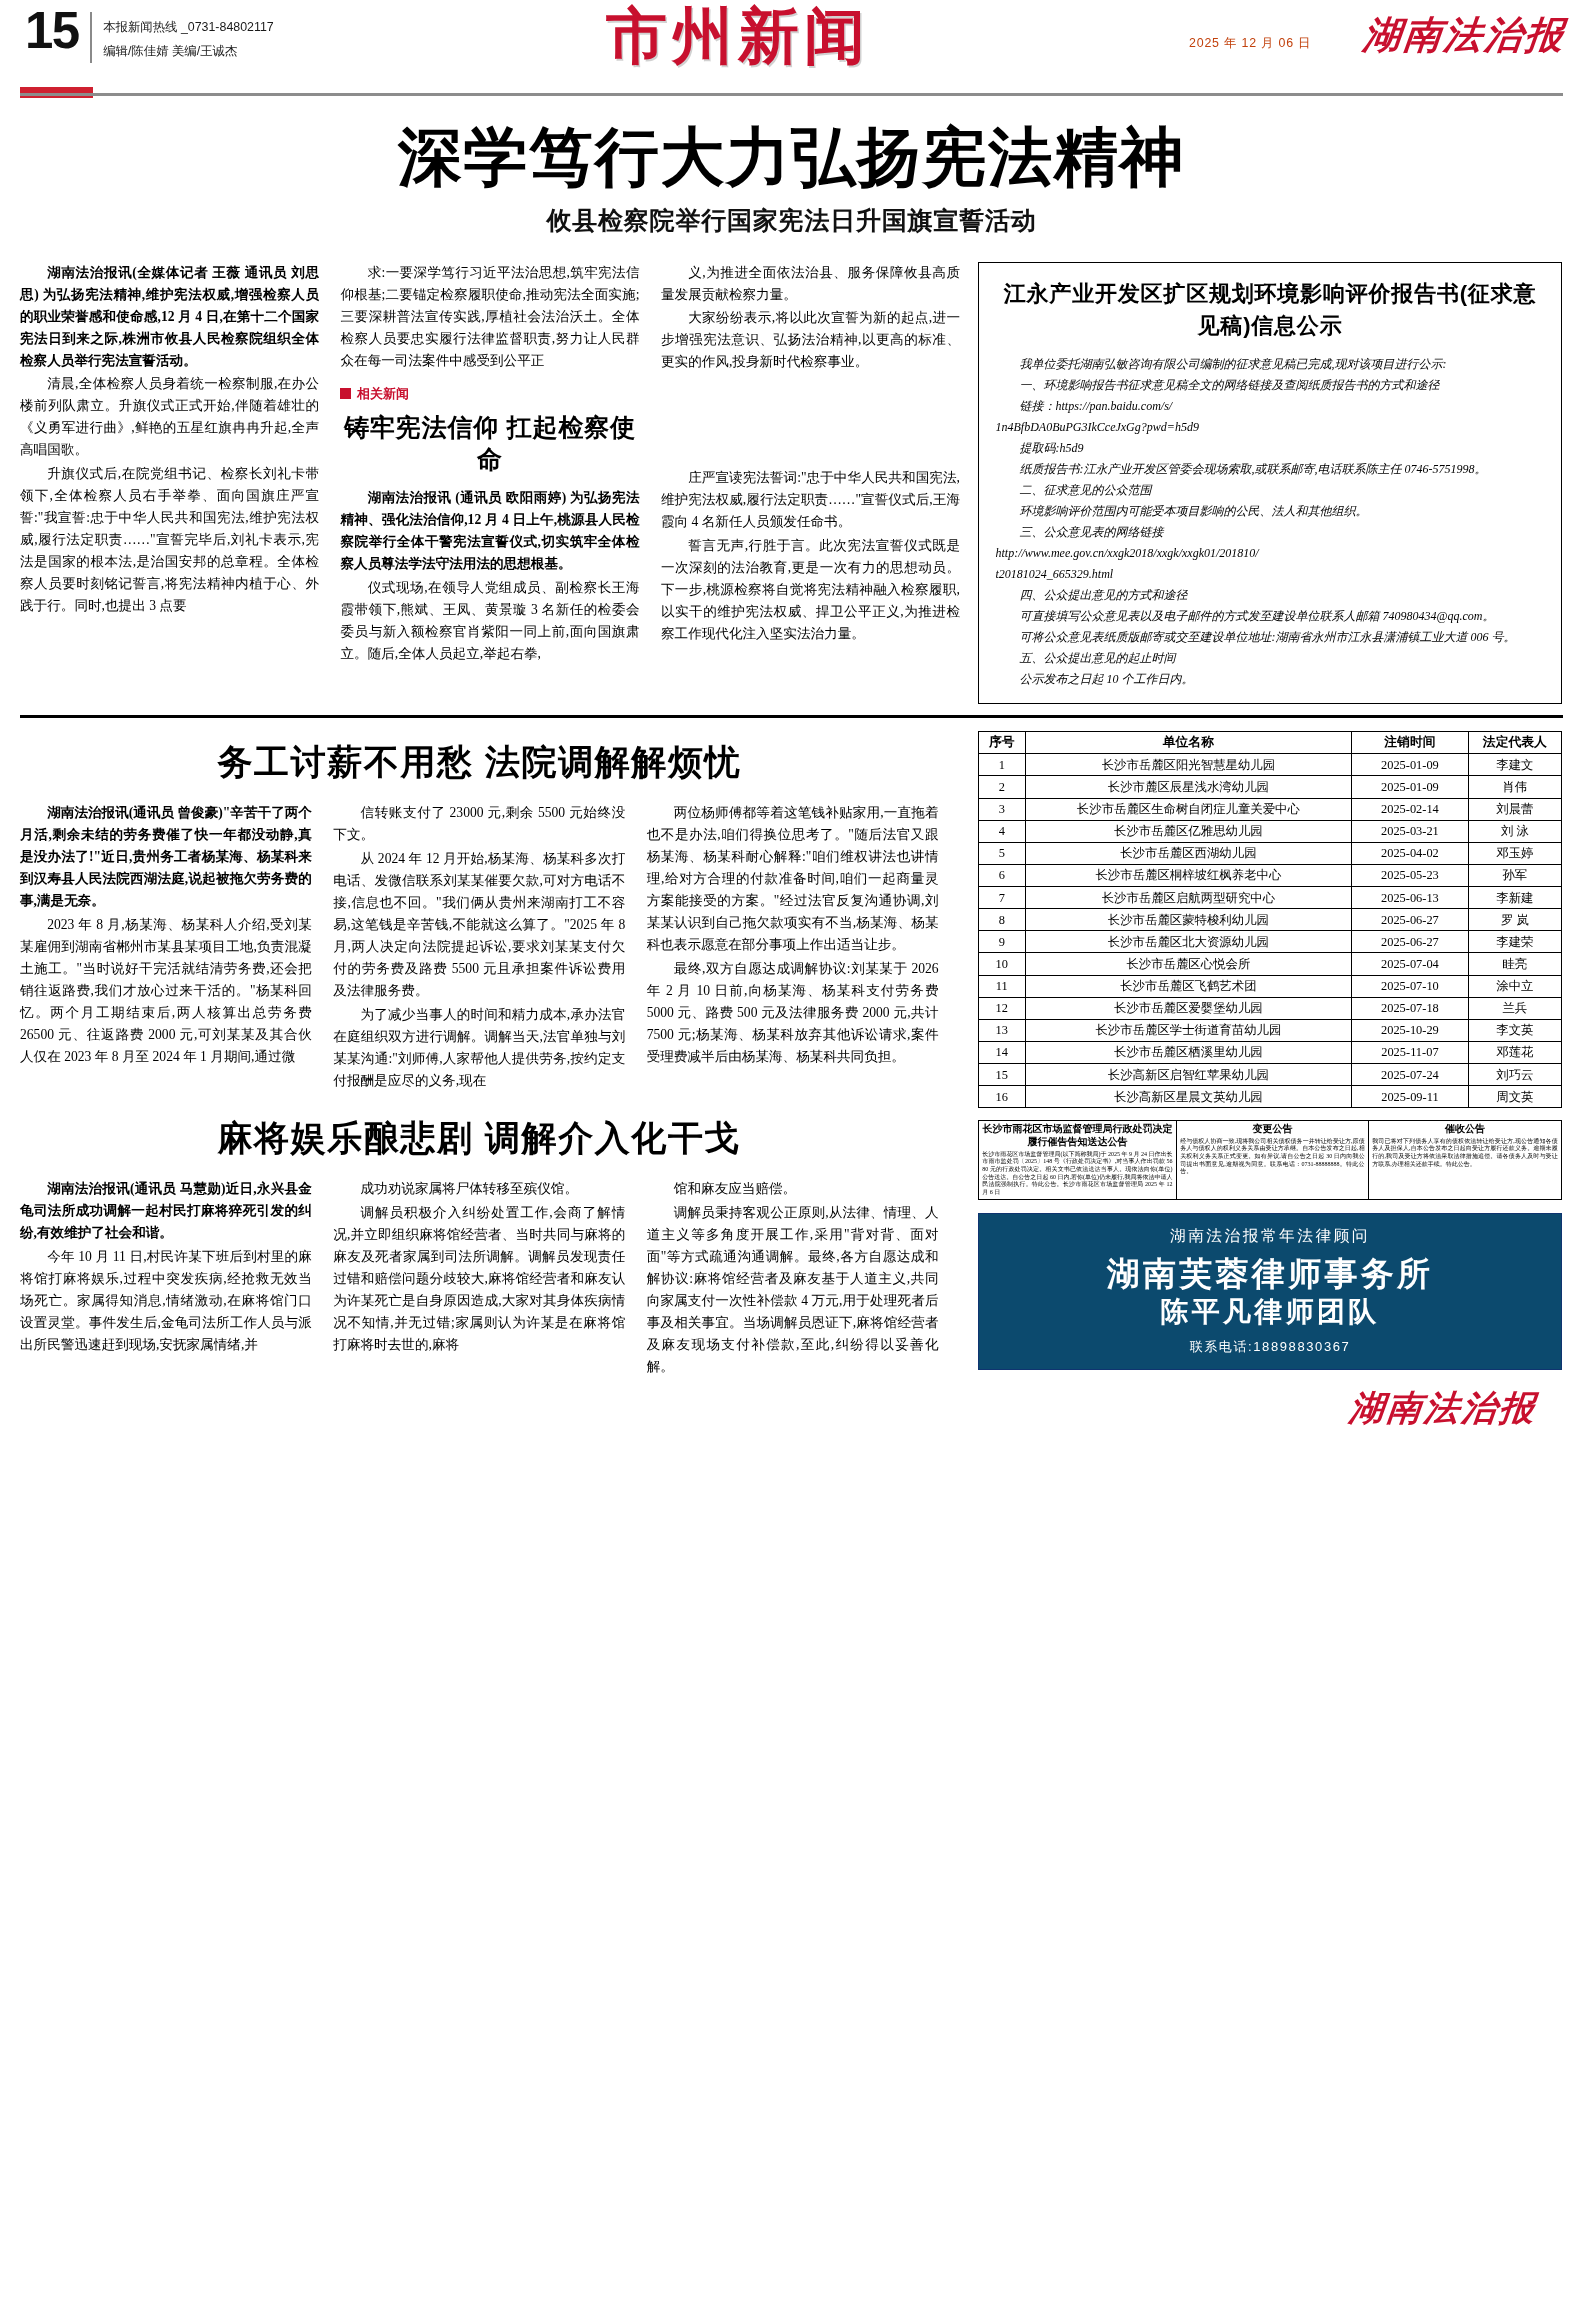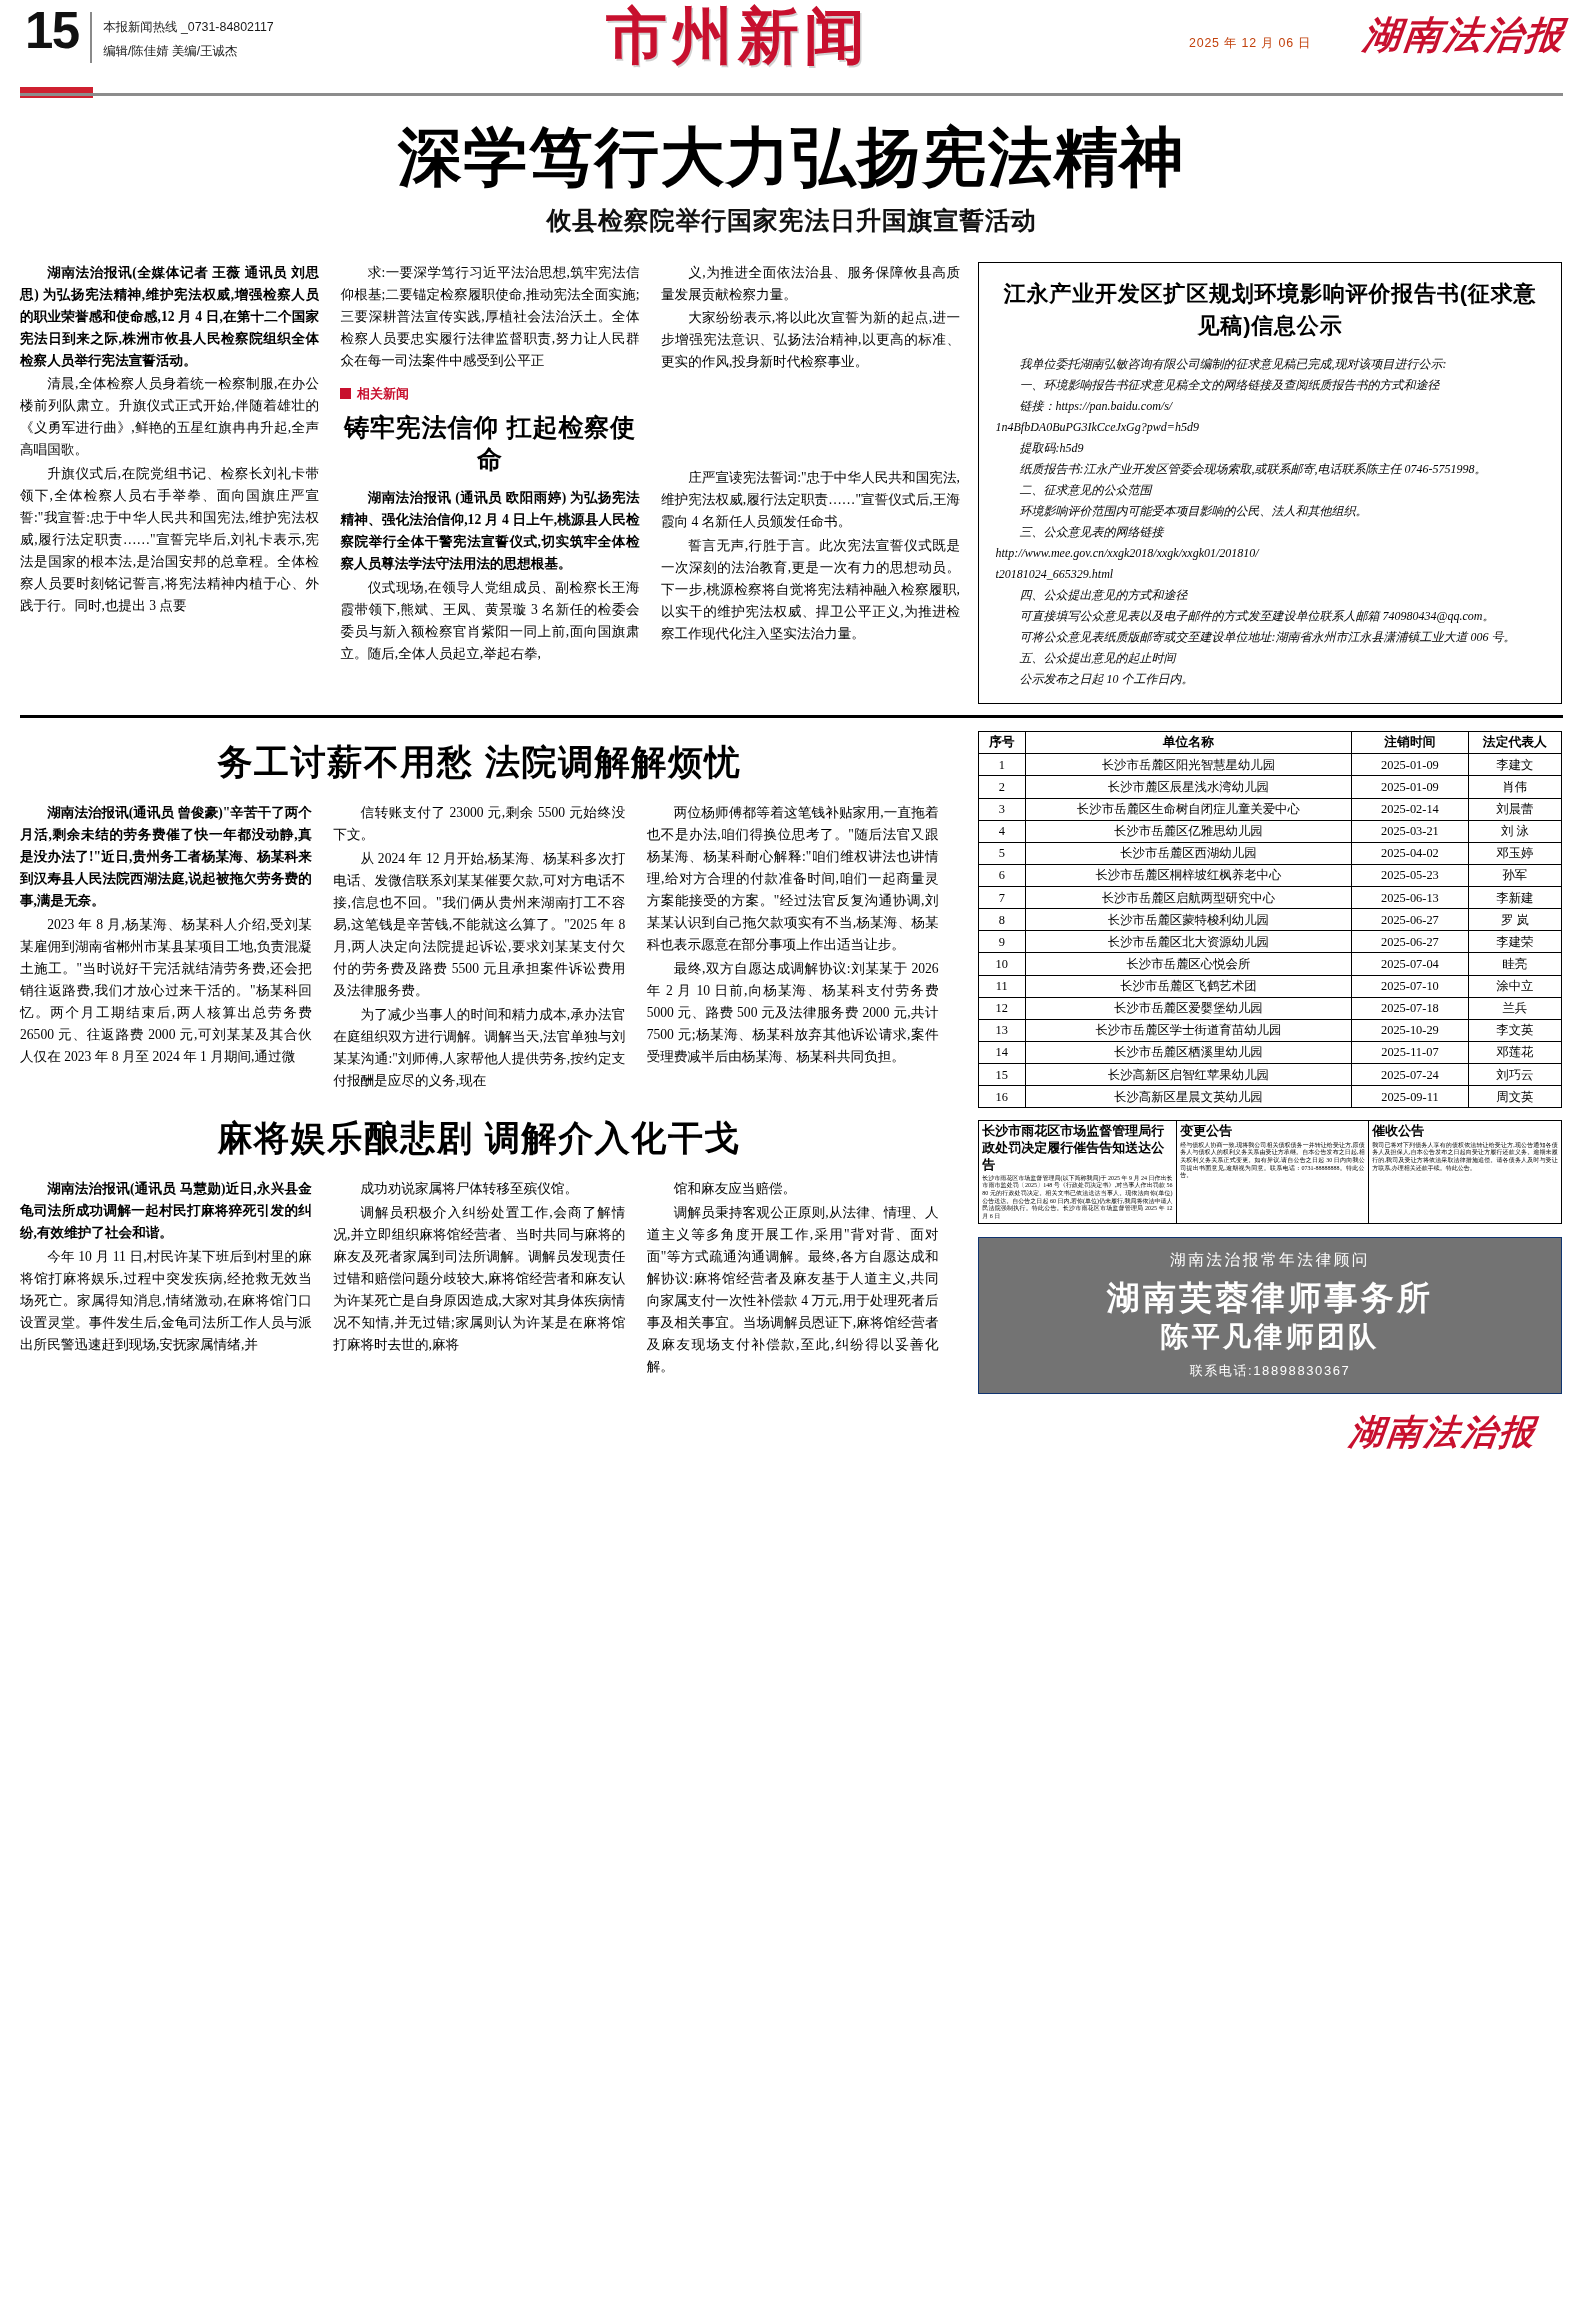--- a/index.html
+++ b/index.html
@@ -111,26 +111,26 @@
   .c-date { width: 20%; }
   .c-rep { width: 16%; }
 
   
   .classifieds { border: 0.8px solid #000; margin: 11.5px 0 0 0; display: flex; font-size: 6px; line-height: 1.28; }
   .cls-col { border-right: 0.8px solid #000; padding: 2.5px 3.3px; }
   .cls-col:last-child { border-right: none; }
   .cls-col.w1 { width: 34%; }
   .cls-col.w2 { width: 33%; }
   .cls-col.w3 { width: 33%; }
-  .cls-title { font-family: "Liberation Sans", sans-serif; font-weight: 700; font-size: 13px; margin-bottom: 1.6px; }
+  .cls-title { font-family: "Liberation Sans", sans-serif; font-weight: 700; font-size: 10px; text-align: center; margin-bottom: 1.6px; }
   .cls-text { text-align: justify; word-break: break-all; }
 
   
   .lawfirm-ad {
-    margin-top: 13px; background: #737373; color: #fff; text-align: center;
+    margin-top: 13px; background: #0c4a6e; color: #fff; text-align: center;
     padding: 11.5px 8.2px 13px 8.2px; border: 1.6px solid #0f3470;
   }
   .lf-top { font-family: "Liberation Sans", sans-serif; font-size: 15.7px; letter-spacing: 2.5px; margin-bottom: 6.6px; }
   .lf-main { font-family: "Liberation Sans", sans-serif; font-size: 33px; font-weight: 700; letter-spacing: 3.3px; line-height: 1.25; }
   .lf-sub { font-family: "Liberation Sans", sans-serif; font-size: 28px; font-weight: 700; letter-spacing: 3.3px; line-height: 1.3; }
   .lf-phone { font-family: "Liberation Sans", sans-serif; font-size: 13px; letter-spacing: 1.6px; margin-top: 7.4px; }
 
   .footer-brand {
     text-align: right; padding: 15px 25px 8.2px 0;
     font-family: "Liberation Serif", serif; font-size: 35px; font-weight: 700;

